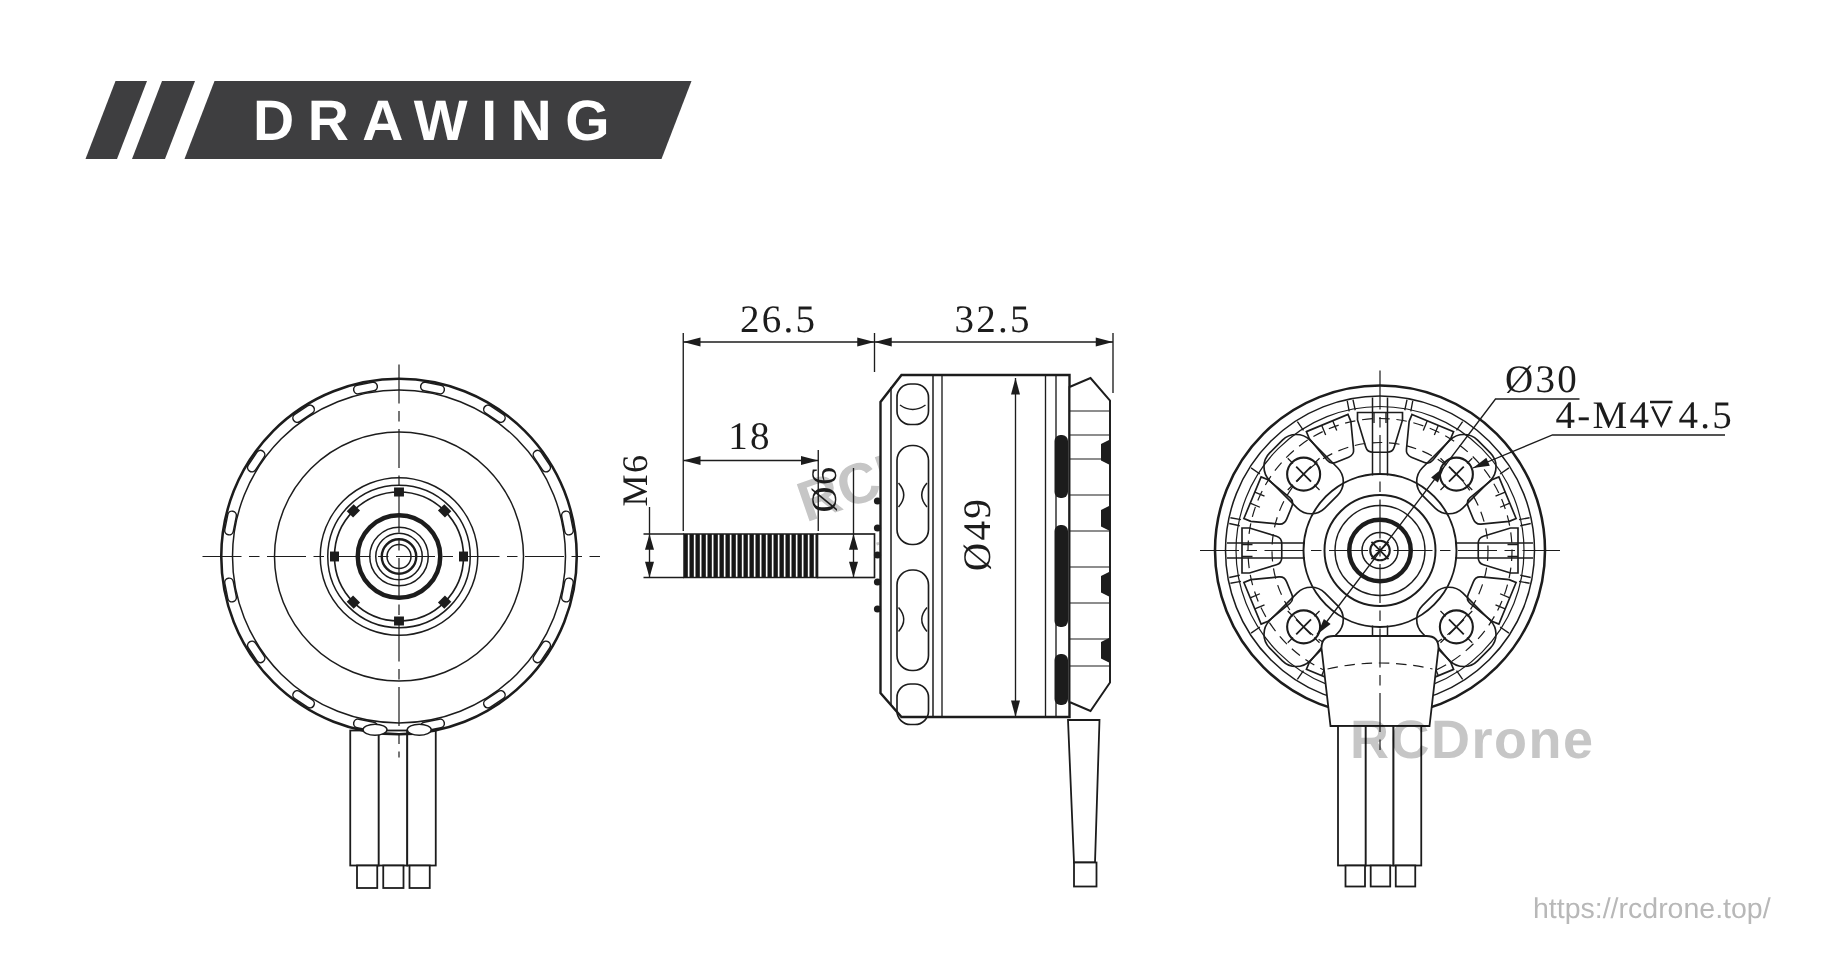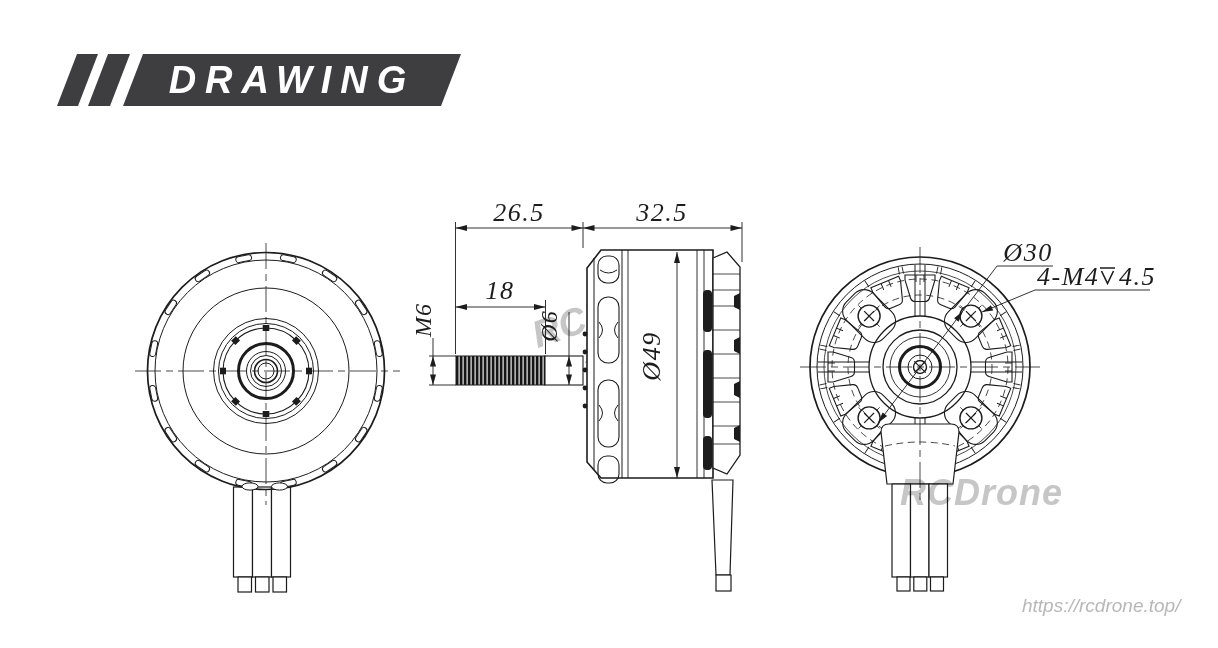--- a/index.html
+++ b/index.html
@@ -1,17 +1,17 @@
 <!DOCTYPE html>
 <html><head>
 <meta charset="utf-8">
 <style>
   html,body{margin:0;padding:0;background:#fff;}
   .canvas{position:relative;width:1218px;height:648px;background:#fff;overflow:hidden;
-          font-family:"Liberation Sans",sans-serif;font-style:italic;}
+          font-family:"Liberation Sans",sans-serif;}
   svg{position:absolute;left:0;top:0;}
   .ln{stroke:#1c1c1c;fill:none;}
   .fw{fill:#ffffff;stroke:#1c1c1c;}
   .fi{fill:#1c1c1c;stroke:none;}
   .cl{stroke:#1c1c1c;stroke-width:.8;fill:none;stroke-dasharray:26 5 7 5;}
   .dsh{stroke:#1c1c1c;stroke-width:.8;fill:none;stroke-dasharray:7 4.5;}
   .dimtxt{font-family:"Liberation Serif","DejaVu Serif",serif;font-size:26px;fill:#1c1c1c;letter-spacing:1.5px;}
   .dimtxt-sm{font-family:"Liberation Serif","DejaVu Serif",serif;font-size:24px;fill:#1c1c1c;letter-spacing:1px;}
   .wm{font-family:"Liberation Sans",sans-serif;fill:#c6c6c6;mix-blend-mode:multiply;}
   .logo-txt{font-family:"Liberation Sans",sans-serif;font-weight:bold;font-size:38px;fill:#ffffff;letter-spacing:9px;}

